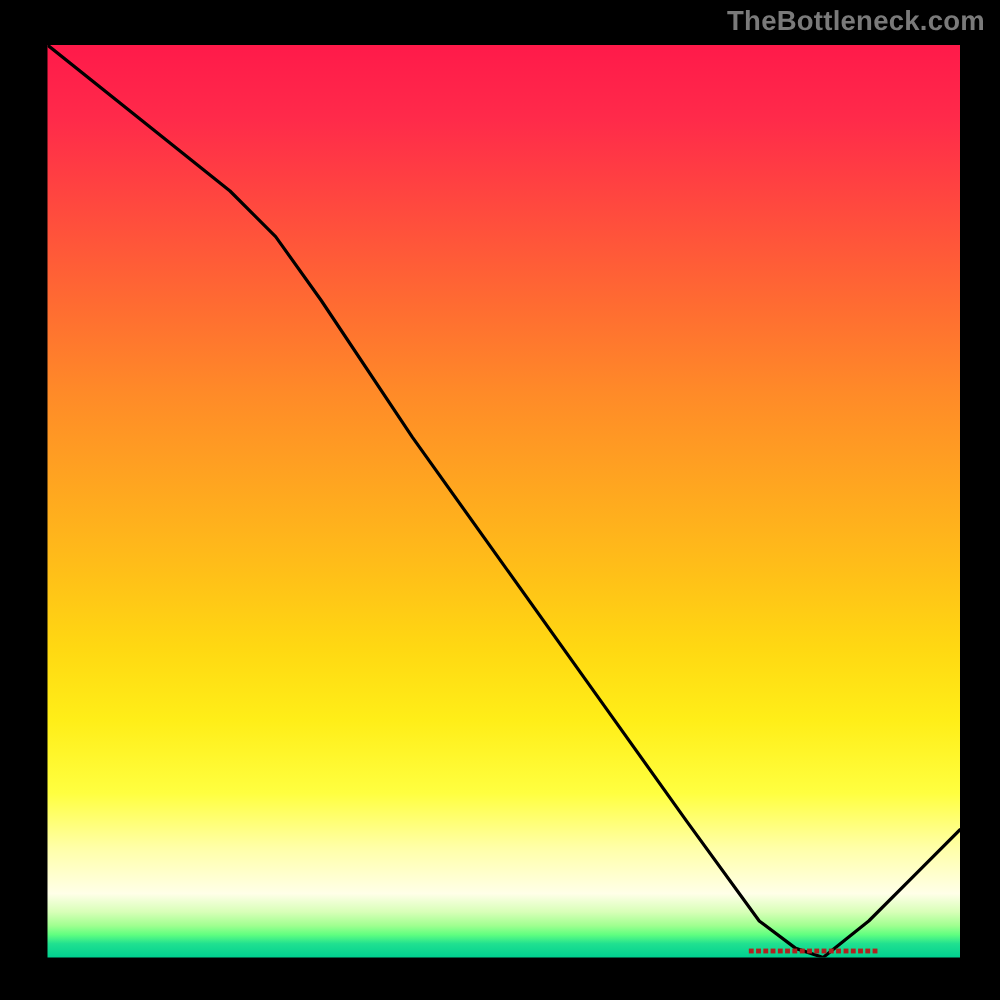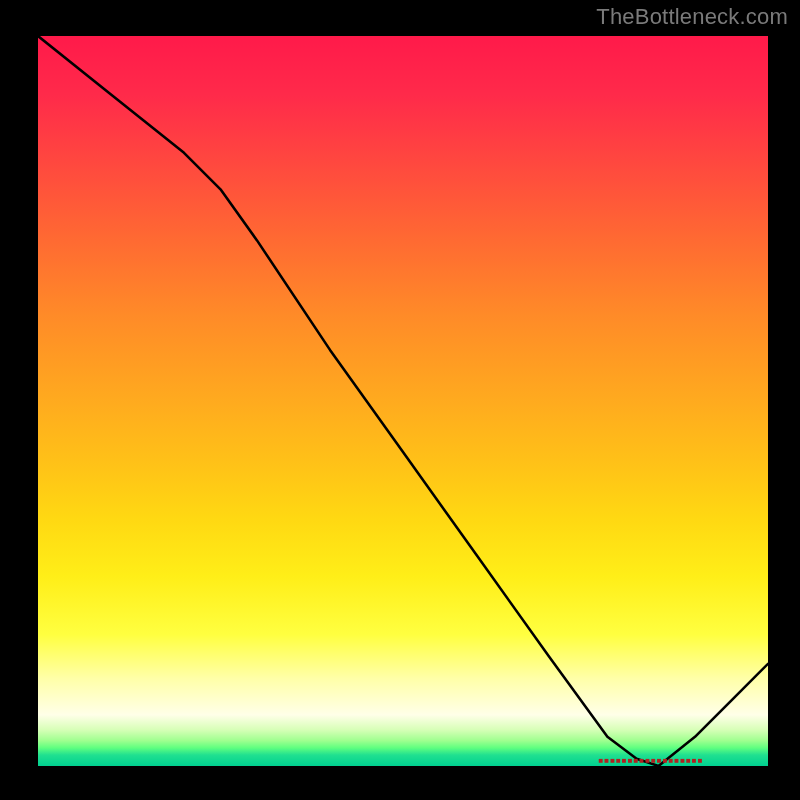--- a/index.html
+++ b/index.html
@@ -15,21 +15,21 @@
     position: relative;
     width: 800px;
     height: 800px;
     background: #000;
   }
   #watermark {
     position: absolute;
     top: 4px;
     right: 12px;
     font-size: 22px;
-    font-weight: 400;
+    font-weight: 700;
     color: #7a7a7a;
     letter-spacing: 0.2px;
     user-select: none;
   }
   #plot {
     position: absolute;
     left: 38px;
     top: 36px;
     width: 730px;
     height: 730px;

